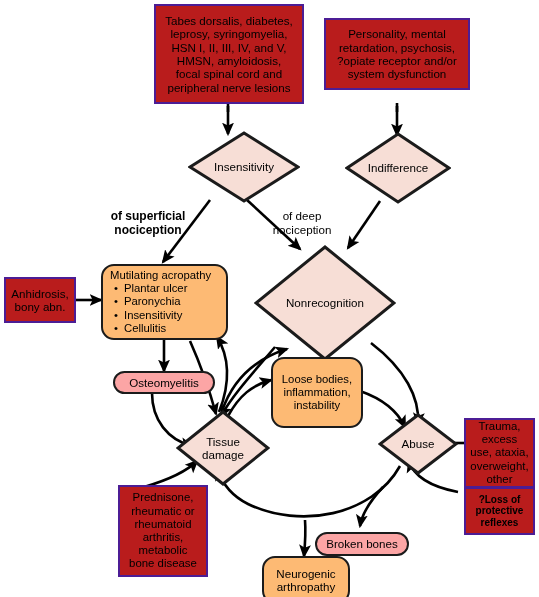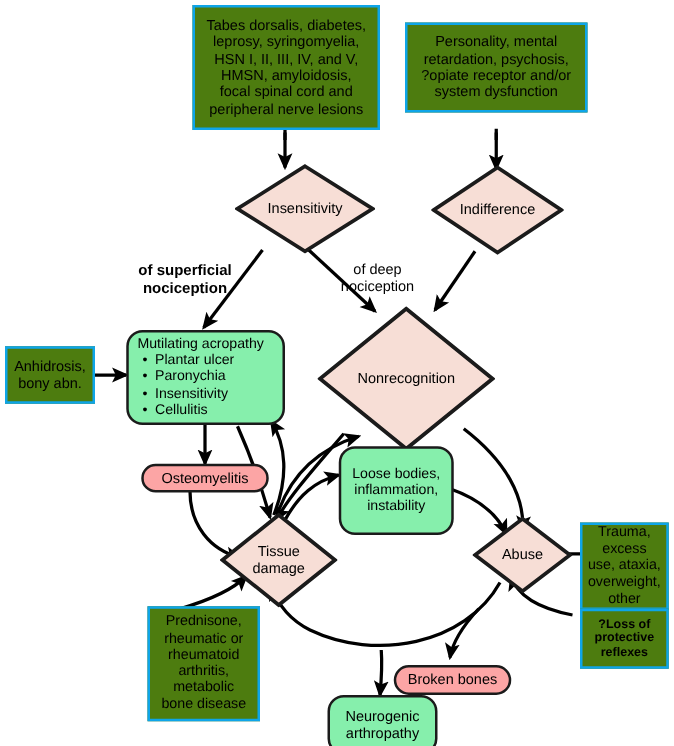--- a/index.html
+++ b/index.html
@@ -33,26 +33,26 @@
     display: flex;
     align-items: center;
     justify-content: center;
     text-align: center;
     color: #000000;
     line-height: 1.16;
     z-index: 5;
   }
   
   .rect {
-    background: #4d7c0f;
-    border: 2px solid #0ea5e9;
+    background: #b91c1c;
+    border: 2px solid #4c1d95;
   }
   
   .round {
-    background: #86efac;
+    background: #fdba74;
     border: 2px solid #1b1b1b;
     border-radius: 13px;
   }
   .pill {
     background: #fca5a5;
     border: 2px solid #1b1b1b;
     border-radius: 999px;
   }
   
   .diamond {

